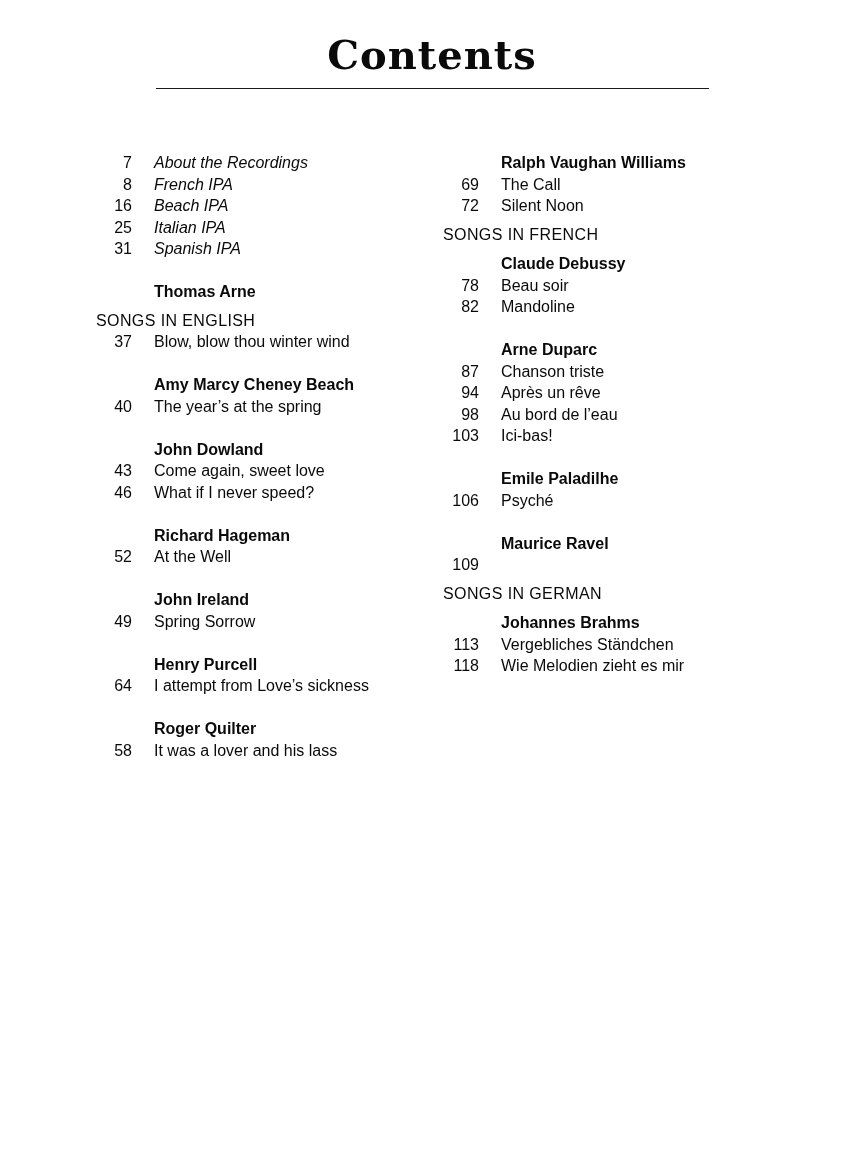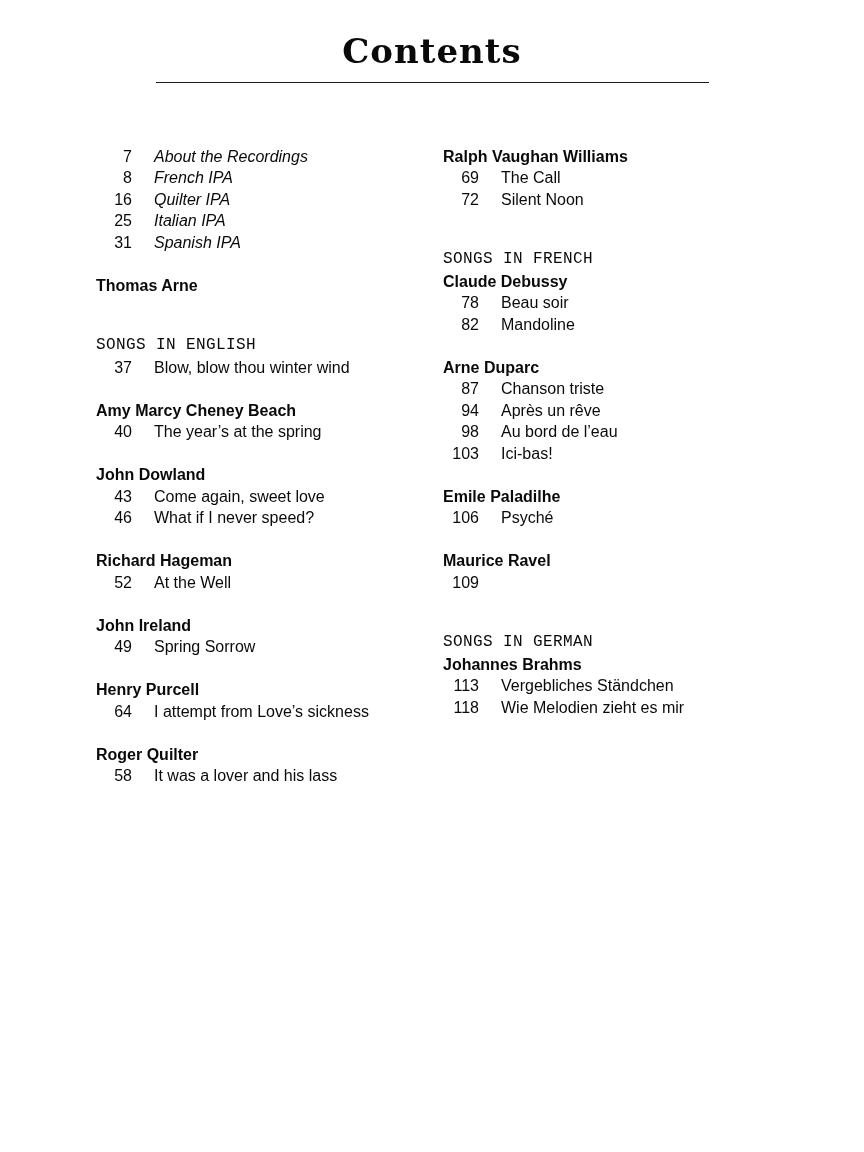--- a/index.html
+++ b/index.html
@@ -19,21 +19,21 @@
     width: 553px;
     margin: 34px auto 0;
     text-align: center;
     border-bottom: 1.5px solid #1a1a1a;
     padding-bottom: 12px;
   }
   .page-title {
     margin: 0;
     font-family: "DejaVu Serif", serif;
     font-weight: bold;
-    font-size: 34px;
+    font-size: 40px;
     line-height: 1.05;
     letter-spacing: 1px;
     color: #0a0a0a;
   }
   .toc {
     display: flex;
     margin-top: 63px;
     padding-left: 96px;
   }
   .col {
@@ -41,26 +41,25 @@
   }
   .col.left { width: 347px; }
   .col.right { width: 330px; }
   .row {
     display: flex;
     font-size: 16px;
     line-height: 21.5px;
   }
   .row.section {
     display: block;
-    margin-top: 39px;
+    margin-top: 7px;
     letter-spacing: 0.4px;
-    font-family: Liberation Mono, monospace;
-  }
-  .row.composer { margin-top: 21.5px; flex-direction: column; }
-  .row.section + .row.composer { margin-top: 0; justify-content: space-between; }
+  }
+  .row.composer { margin-top: 21.5px; }
+  .row.section + .row.composer { margin-top: 8px; justify-content: space-between; }
   .row:first-child { margin-top: 0; }
   .num {
     flex: none;
     width: 36px;
     text-align: right;
     margin-right: 22px;
   }
   .title { flex: 1; }
   .title.italic { font-style: italic; }
   .title.bold { font-weight: bold; }
@@ -77,21 +76,21 @@
       <div class="row line">
         <span class="num">7</span>
         <span class="title italic">About the Recordings</span>
       </div>
       <div class="row line">
         <span class="num">8</span>
         <span class="title italic">French IPA</span>
       </div>
       <div class="row line">
         <span class="num">16</span>
-        <span class="title italic">Quilter IPA</span>
+        <span class="title italic">Beach IPA</span>
       </div>
       <div class="row line">
         <span class="num">25</span>
         <span class="title italic">Italian IPA</span>
       </div>
       <div class="row line">
         <span class="num">31</span>
         <span class="title italic">Spanish IPA</span>
       </div>
       <div class="row composer">

